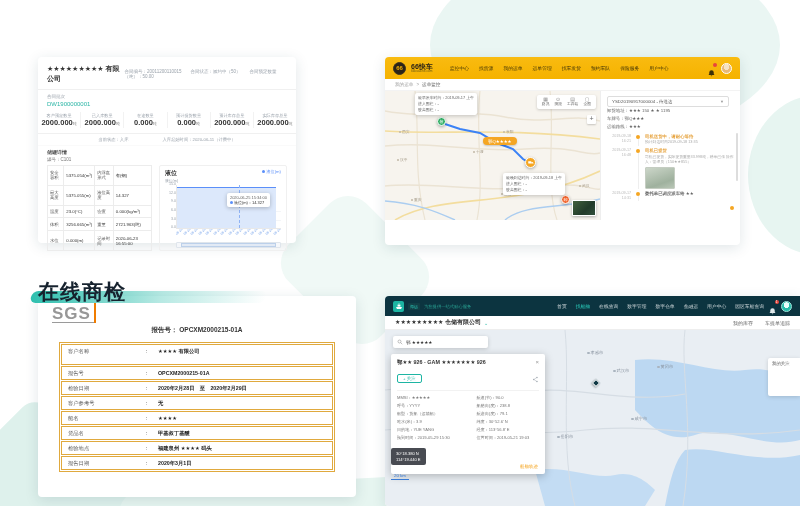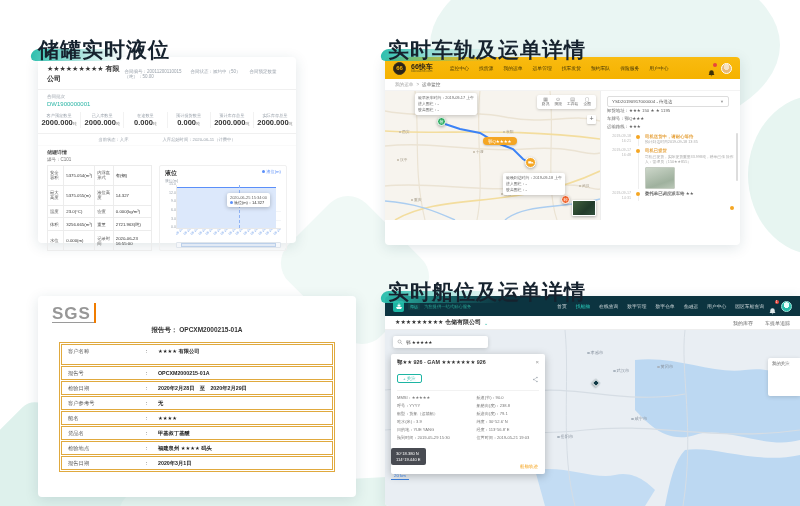--- a/index.html
+++ b/index.html
@@ -190,23 +190,21 @@
 <body>
 
 <div class="page">
   <div class="blob blob1"></div>
   <div class="blob blob2"></div>
   <div class="blob blob3"></div>
   <div class="blob blob4"></div>
   <div class="blob blob5"></div>
   <div class="blob blob6"></div>
 
-  <h2 class="qtitle" id="t1"><span class="swoosh"></span><span class="txt">储罐实时液位</span></h2>
-  <h2 class="qtitle" id="t2"><span class="swoosh"></span><span class="txt">实时车轨及运单详情</span></h2>
-  <h2 class="qtitle" id="t4"><span class="swoosh"></span><span class="txt">实时船位及运单详情</span></h2>
+  <h2 class="qtitle" id="t3"><span class="swoosh"></span><span class="txt">在线商检</span></h2>
 
   <div class="card" id="tank">
     <div class="tk-head">
       <span class="tk-company">★★★★★★★★★ 有限公司</span>
       <span class="tk-meta">合同编号：20011200110015　　合同状态：履约中（50）　　合同预定数量（吨）：50.00</span>
     </div>
     <div class="tk-batch">
       <div class="lbl">合同批次</div>
       <div class="no">DW1900000001</div>
     </div>

